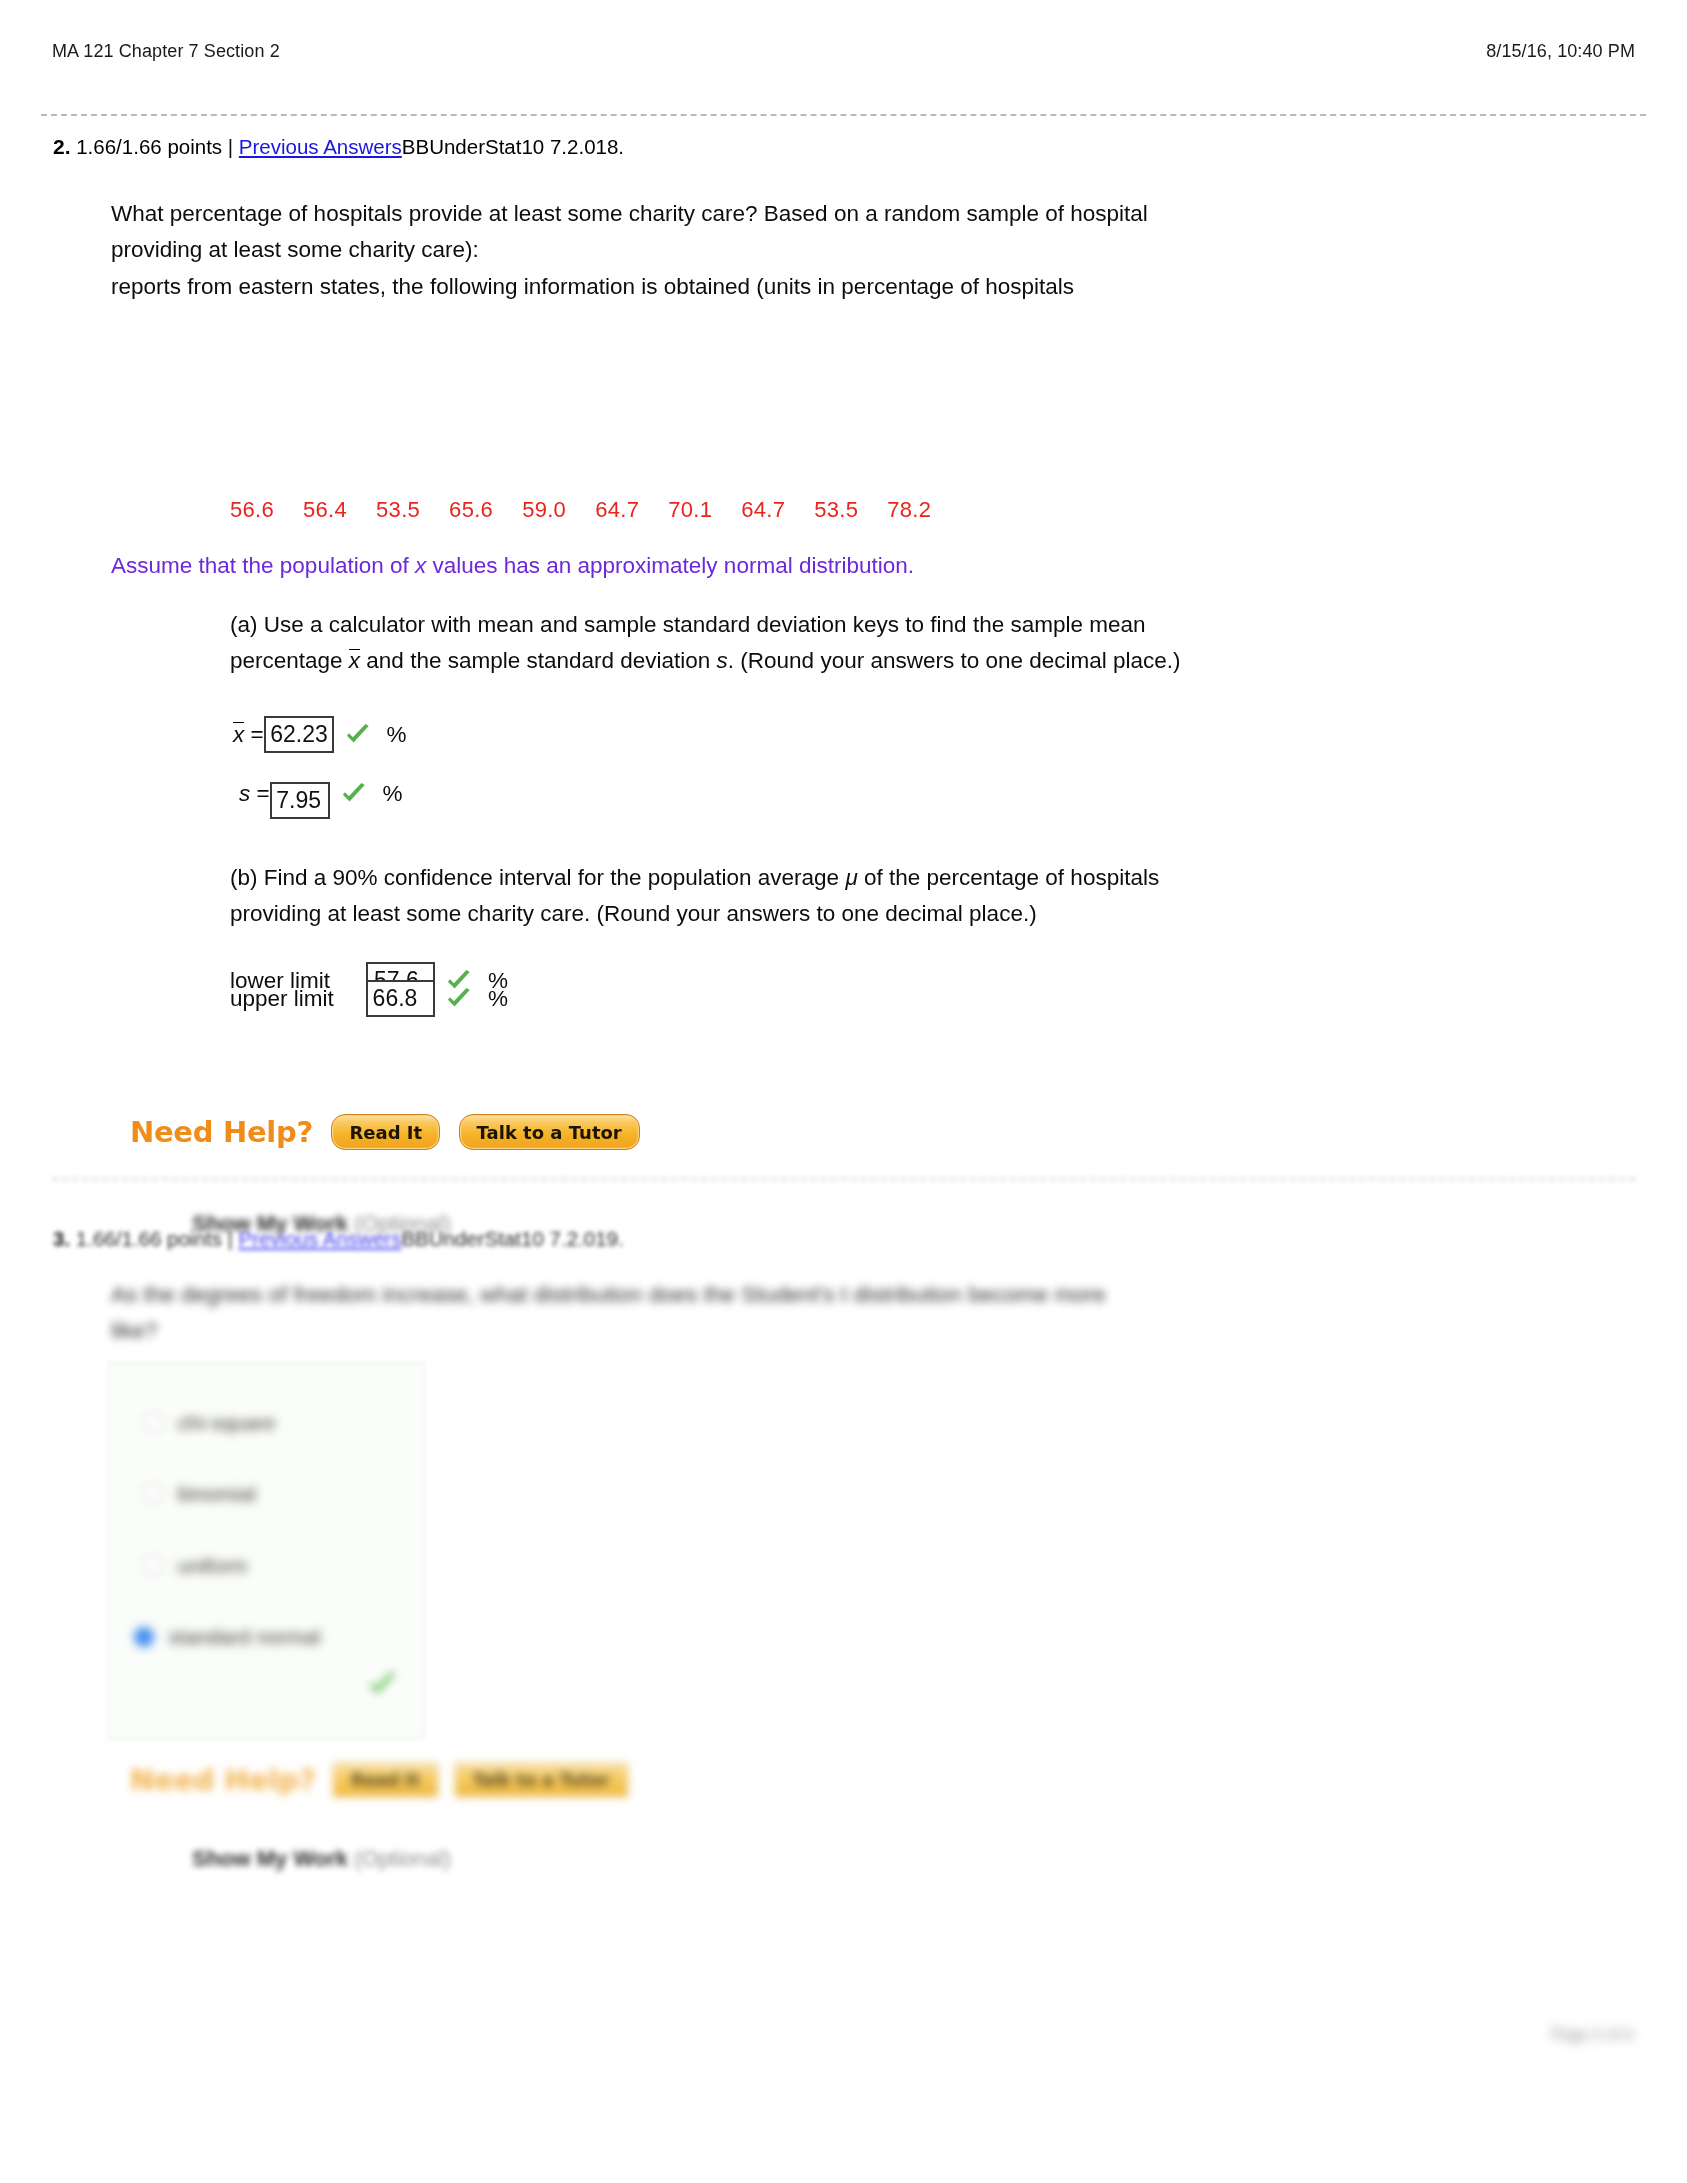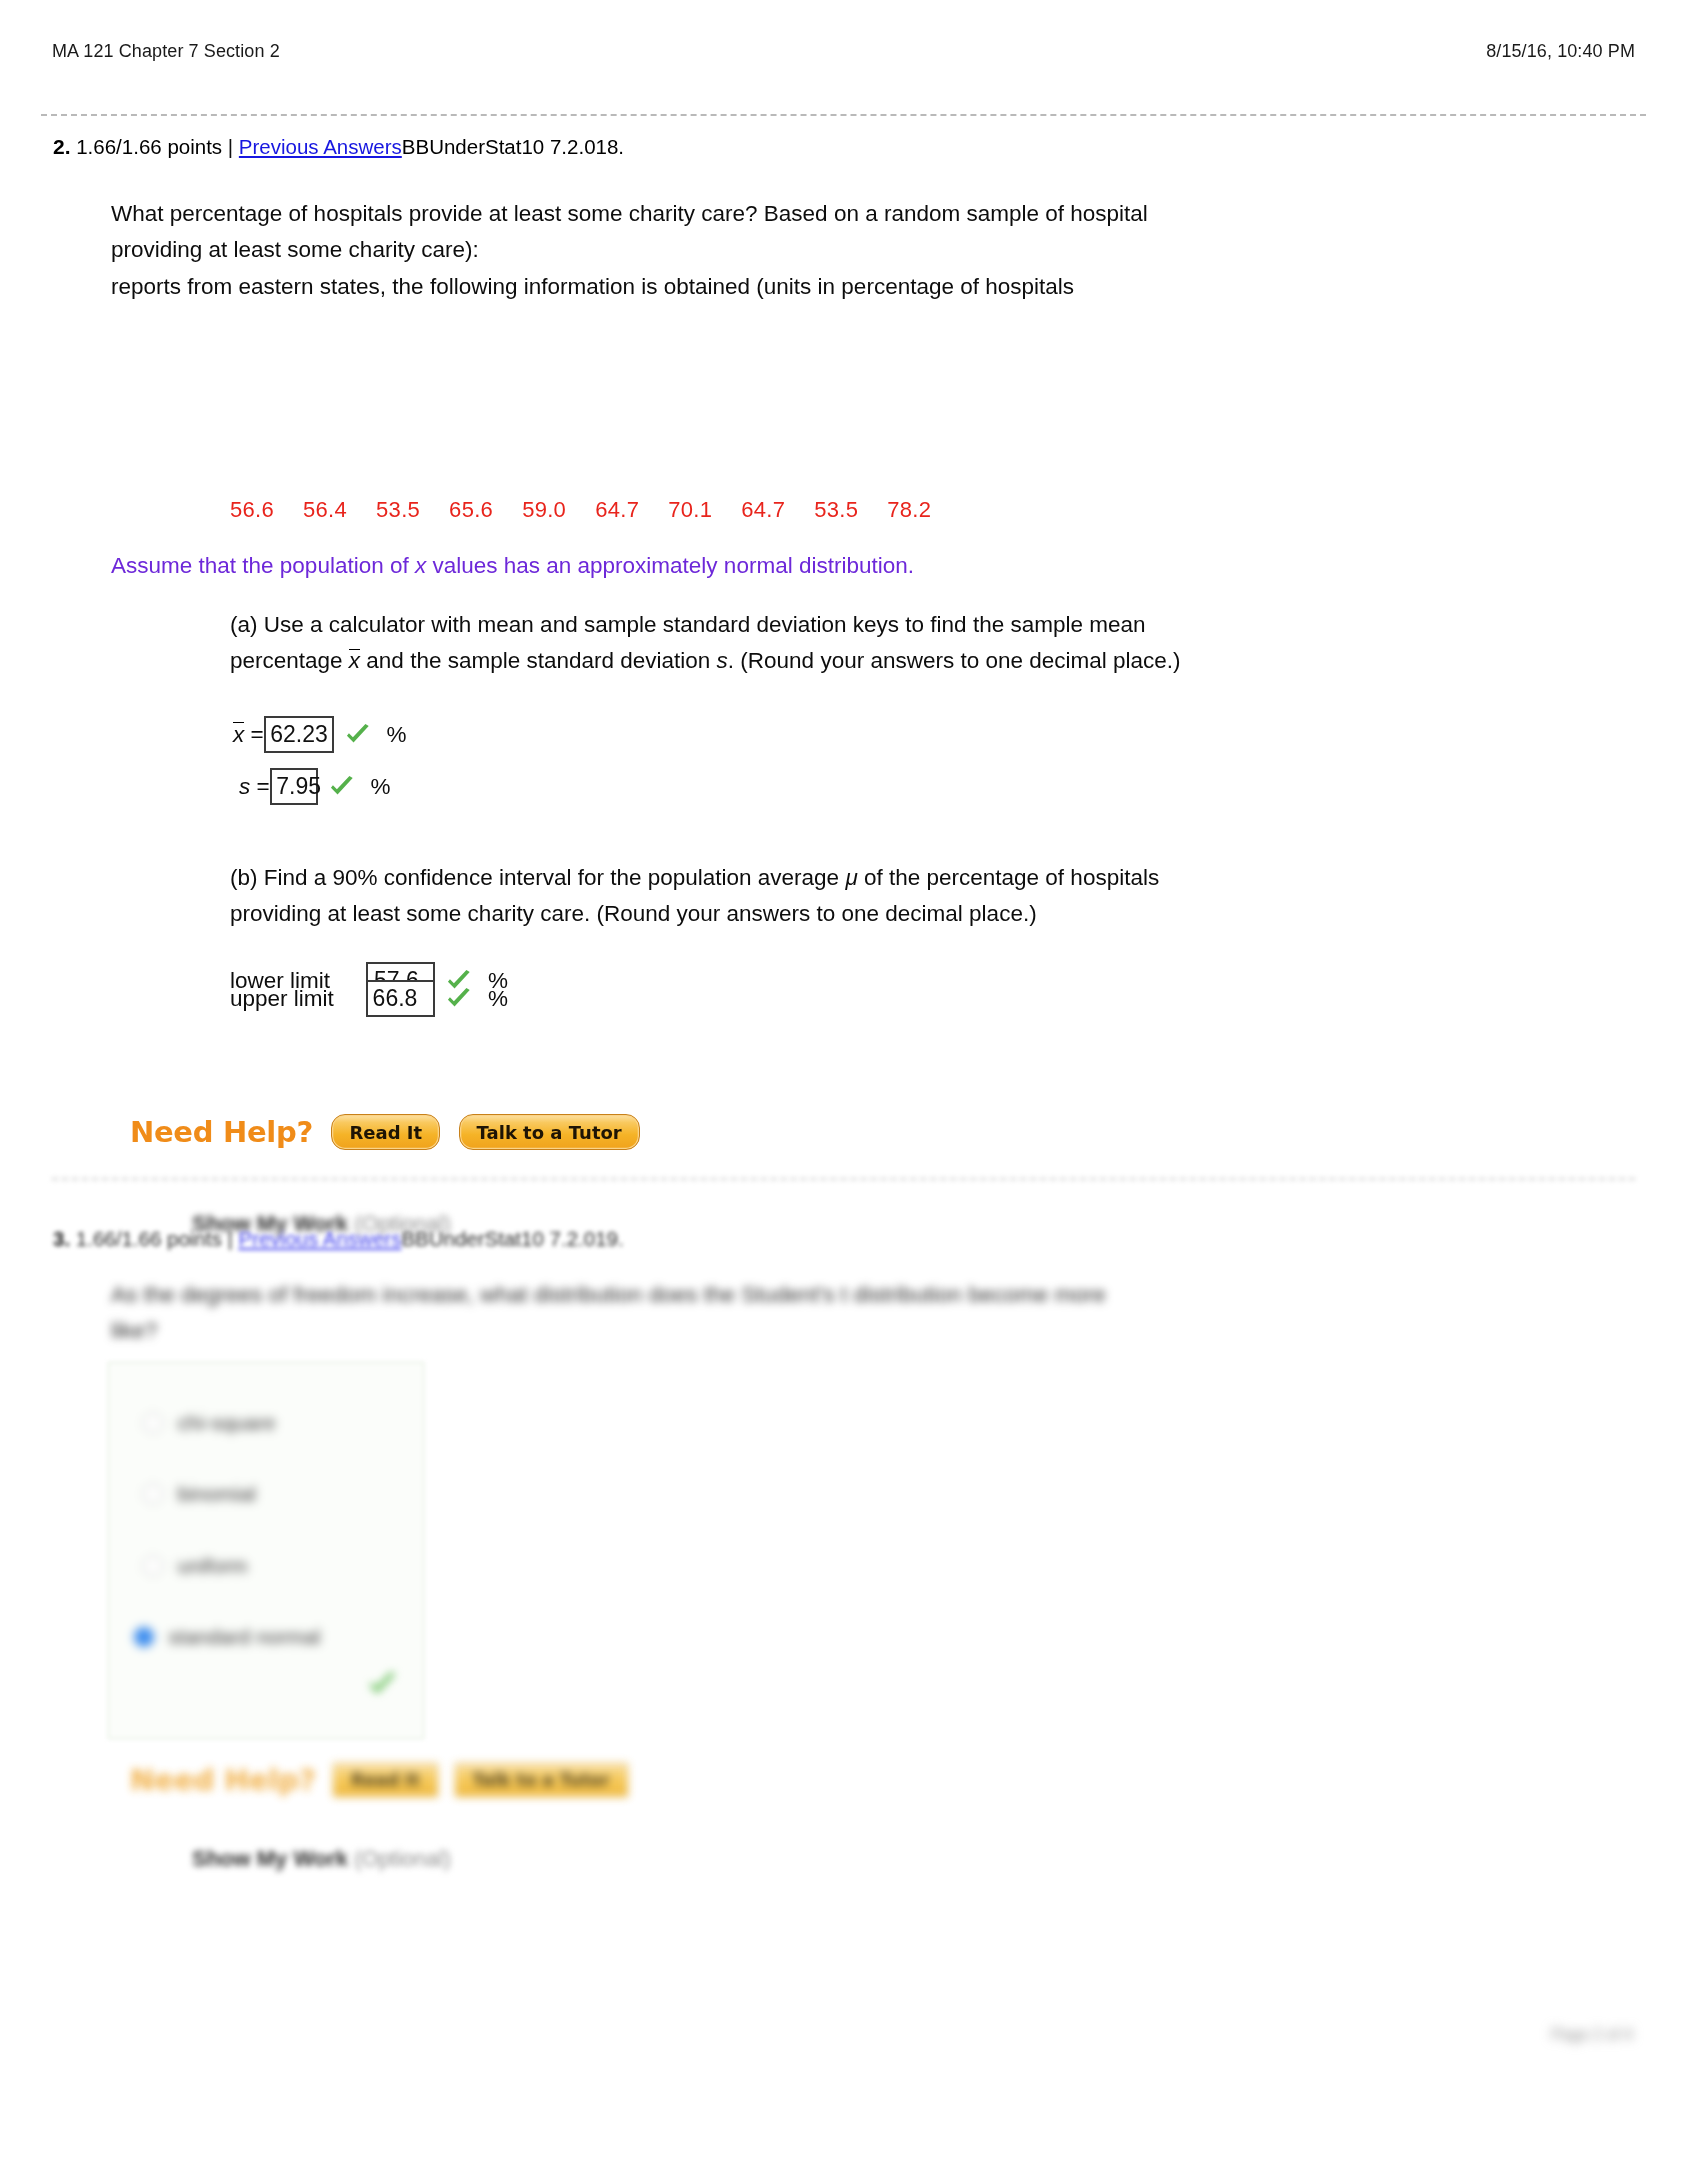--- a/index.html
+++ b/index.html
@@ -379,21 +379,21 @@
       <span class="check">
         <svg width="29" height="29" viewBox="0 0 44 44" aria-hidden="true">
           <path d="M6 24 L16 34 L39 9 L34 6 L15 26 L9 20 Z" fill="#55b14b"></path>
         </svg>
       </span>
       <span class="pct" style="margin-left:9.3px;">%</span>
     </div>
 
     <div class="ansrow row-s">
       <span class="lbl ital"><span>s</span><span style="font-style:normal"> = </span></span>
-      <span class="ansbox" style="width:48px;">7.95</span>
+      <span class="ansbox" style="width:60px;margin-top:14px;">7.95</span>
       <span class="check">
         <svg width="29" height="29" viewBox="0 0 44 44" aria-hidden="true">
           <path d="M6 24 L16 34 L39 9 L34 6 L15 26 L9 20 Z" fill="#55b14b"></path>
         </svg>
       </span>
       <span class="pct" style="margin-left:9.3px;">%</span>
     </div>
 
     <div class="part part-b">
       <div><span>(b) Find a 90% confidence interval for the population average </span><span class="ital">μ</span><span> of the percentage of hospitals</span></div>

